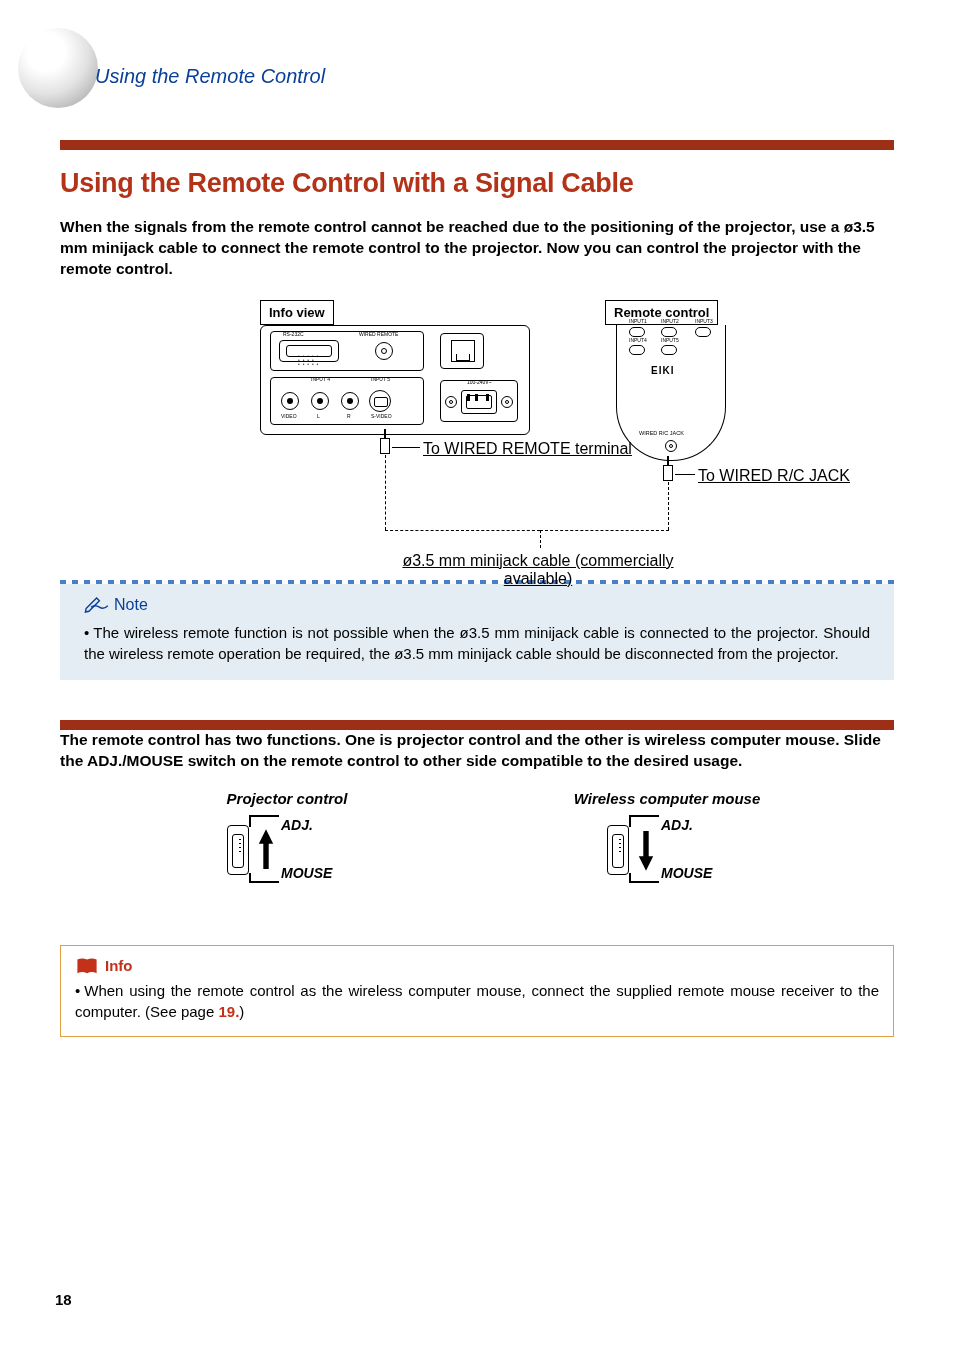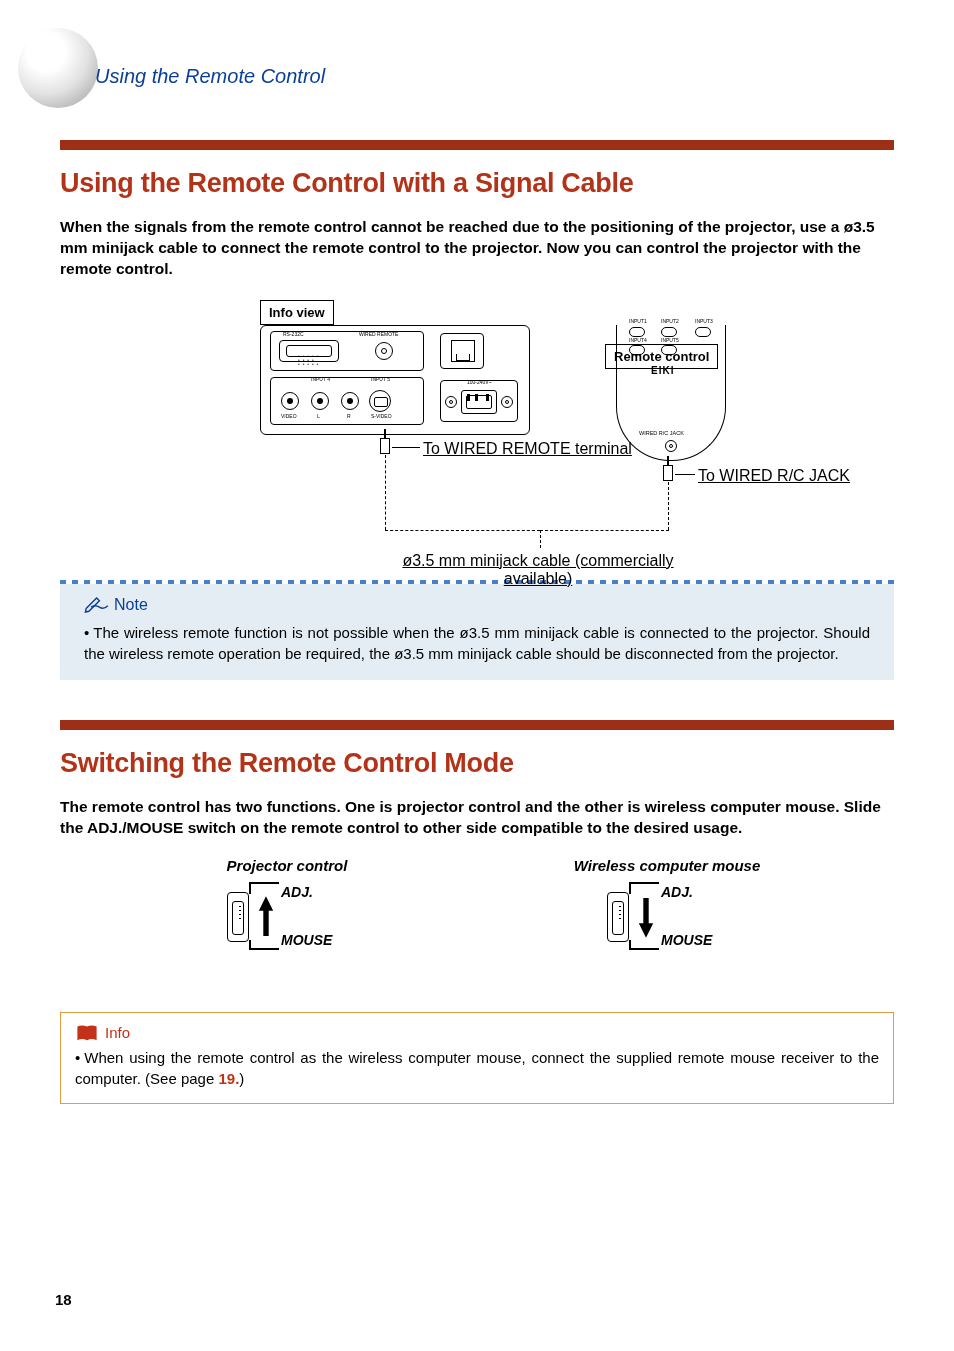--- a/index.html
+++ b/index.html
@@ -11,21 +11,21 @@
   .sep-bar { height:10px; background:#9e2f17; width:100%; }
   .section { margin-top:80px; }
   .section + .section { margin-top:40px; }
   .sec-title { color:#b33318; font-weight:900; font-size:27px; font-family:"Arial Black", Arial, sans-serif; margin:18px 0 18px 0; letter-spacing:-0.3px; }
   .sec-intro { font-size:15.5px; font-weight:bold; line-height:1.35; }
 
   
   .fig1 { position:relative; width:100%; height:280px; margin-top:20px; }
   .sv-label, .rc-label { position:absolute; border:1.5px solid #000; font-weight:bold; font-size:13px; padding:4px 8px; background:#fff; }
   .sv-label { top:0; left:200px; }
-  .rc-label { top:0; left:545px;margin-top:44px; }
+  .rc-label { top:0; left:545px; }
   .proj { position:absolute; top:25px; left:200px; width:270px; height:110px; }
   .proj-outer { position:absolute; inset:0; border:1.5px solid #000; border-radius:6px; }
   .port-group { position:absolute; border:1px solid #000; border-radius:4px; }
   .pg1 { top:6px; left:10px; width:154px; height:40px; }
   .vga { position:absolute; top:8px; left:8px; width:60px; height:22px; border:1px solid #000; border-radius:4px; }
   .vga::before { content:""; position:absolute; top:4px; left:6px; right:6px; bottom:4px; border:1px solid #000; border-radius:3px; }
   .vga-dots { position:absolute; top:13px; left:18px; width:44px; font-size:3px; letter-spacing:1px; }
   .wremote-lbl { position:absolute; top:-1px; left:88px; font-size:5px; }
   .wremote-jack { position:absolute; top:10px; left:104px; width:18px; height:18px; border:1.5px solid #000; border-radius:50%; }
   .wremote-jack::after { content:""; position:absolute; inset:5px; border:1px solid #000; border-radius:50%; }
@@ -111,21 +111,21 @@
   .sw-txt.adj{top:-4px;left:54px;} .sw-txt.mouse{top:44px;left:54px;}
   .stem{position:absolute;left:22px;top:2px;width:2px;height:52px;background:#000;}
   .stem.s1{top:-6px;height:12px;left:22px;} .stem.s2{top:52px;height:10px;left:22px;}
   .hstub{position:absolute;top:-6px;left:22px;width:30px;height:2px;background:#000;}
   .hstub.b{top:60px;}
 
   
   .info-box { border:1.5px solid #e29e3e; padding:10px 14px 14px 14px; margin-top:50px; }
   .info-head { display:flex; align-items:center; margin-bottom:4px; }
   .info-icon { width:24px; height:20px; }
-  .info-title { color:#c23118; font-weight:normal; font-size:15px; margin-left:6px; }
+  .info-title { color:#c23118; font-weight:bold; font-size:15px; margin-left:6px; }
   .info-body { font-size:15px; line-height:1.4; text-align:justify; }
   .page-ref { color:#c23118; font-weight:bold; }
   .pagenum { position:absolute; bottom:43px; left:55px; font-weight:bold; font-size:15px; }
 </style>
 </head>
 <body>
 
 <div class="page">
   <div class="corner-orb"></div>
   <div class="topic-heading">Using the Remote Control</div>
@@ -213,21 +213,20 @@
           </svg>
           <span class="note-title">Note</span>
         </div>
         <div class="note-body"><span class="bullet">•</span><span>The wireless remote function is not possible when the ø3.5 mm minijack cable is connected to the projector. Should the wireless remote operation be required, the ø3.5 mm minijack cable should be disconnected from the projector.</span></div>
       </div>
     </div>
   </div>
 
   <div class="section">
     <div class="sep-bar"></div>
-    <h2 class="sec-title">Switching the Remote Control Mode</h2>
     <p class="sec-intro">The remote control has two functions. One is projector control and the other is wireless computer mouse. Slide the ADJ./MOUSE switch on the remote control to other side compatible to the desired usage.</p>
 
     <div class="mode-fig">
       <div class="mode-col">
         <div class="mode-head">Projector control</div>
         <div class="switch-diag">
           <div class="sw-outer">
               <div class="sw-inner">
                 <span class="sw-line"></span>
                 <span class="sw-line"></span>

